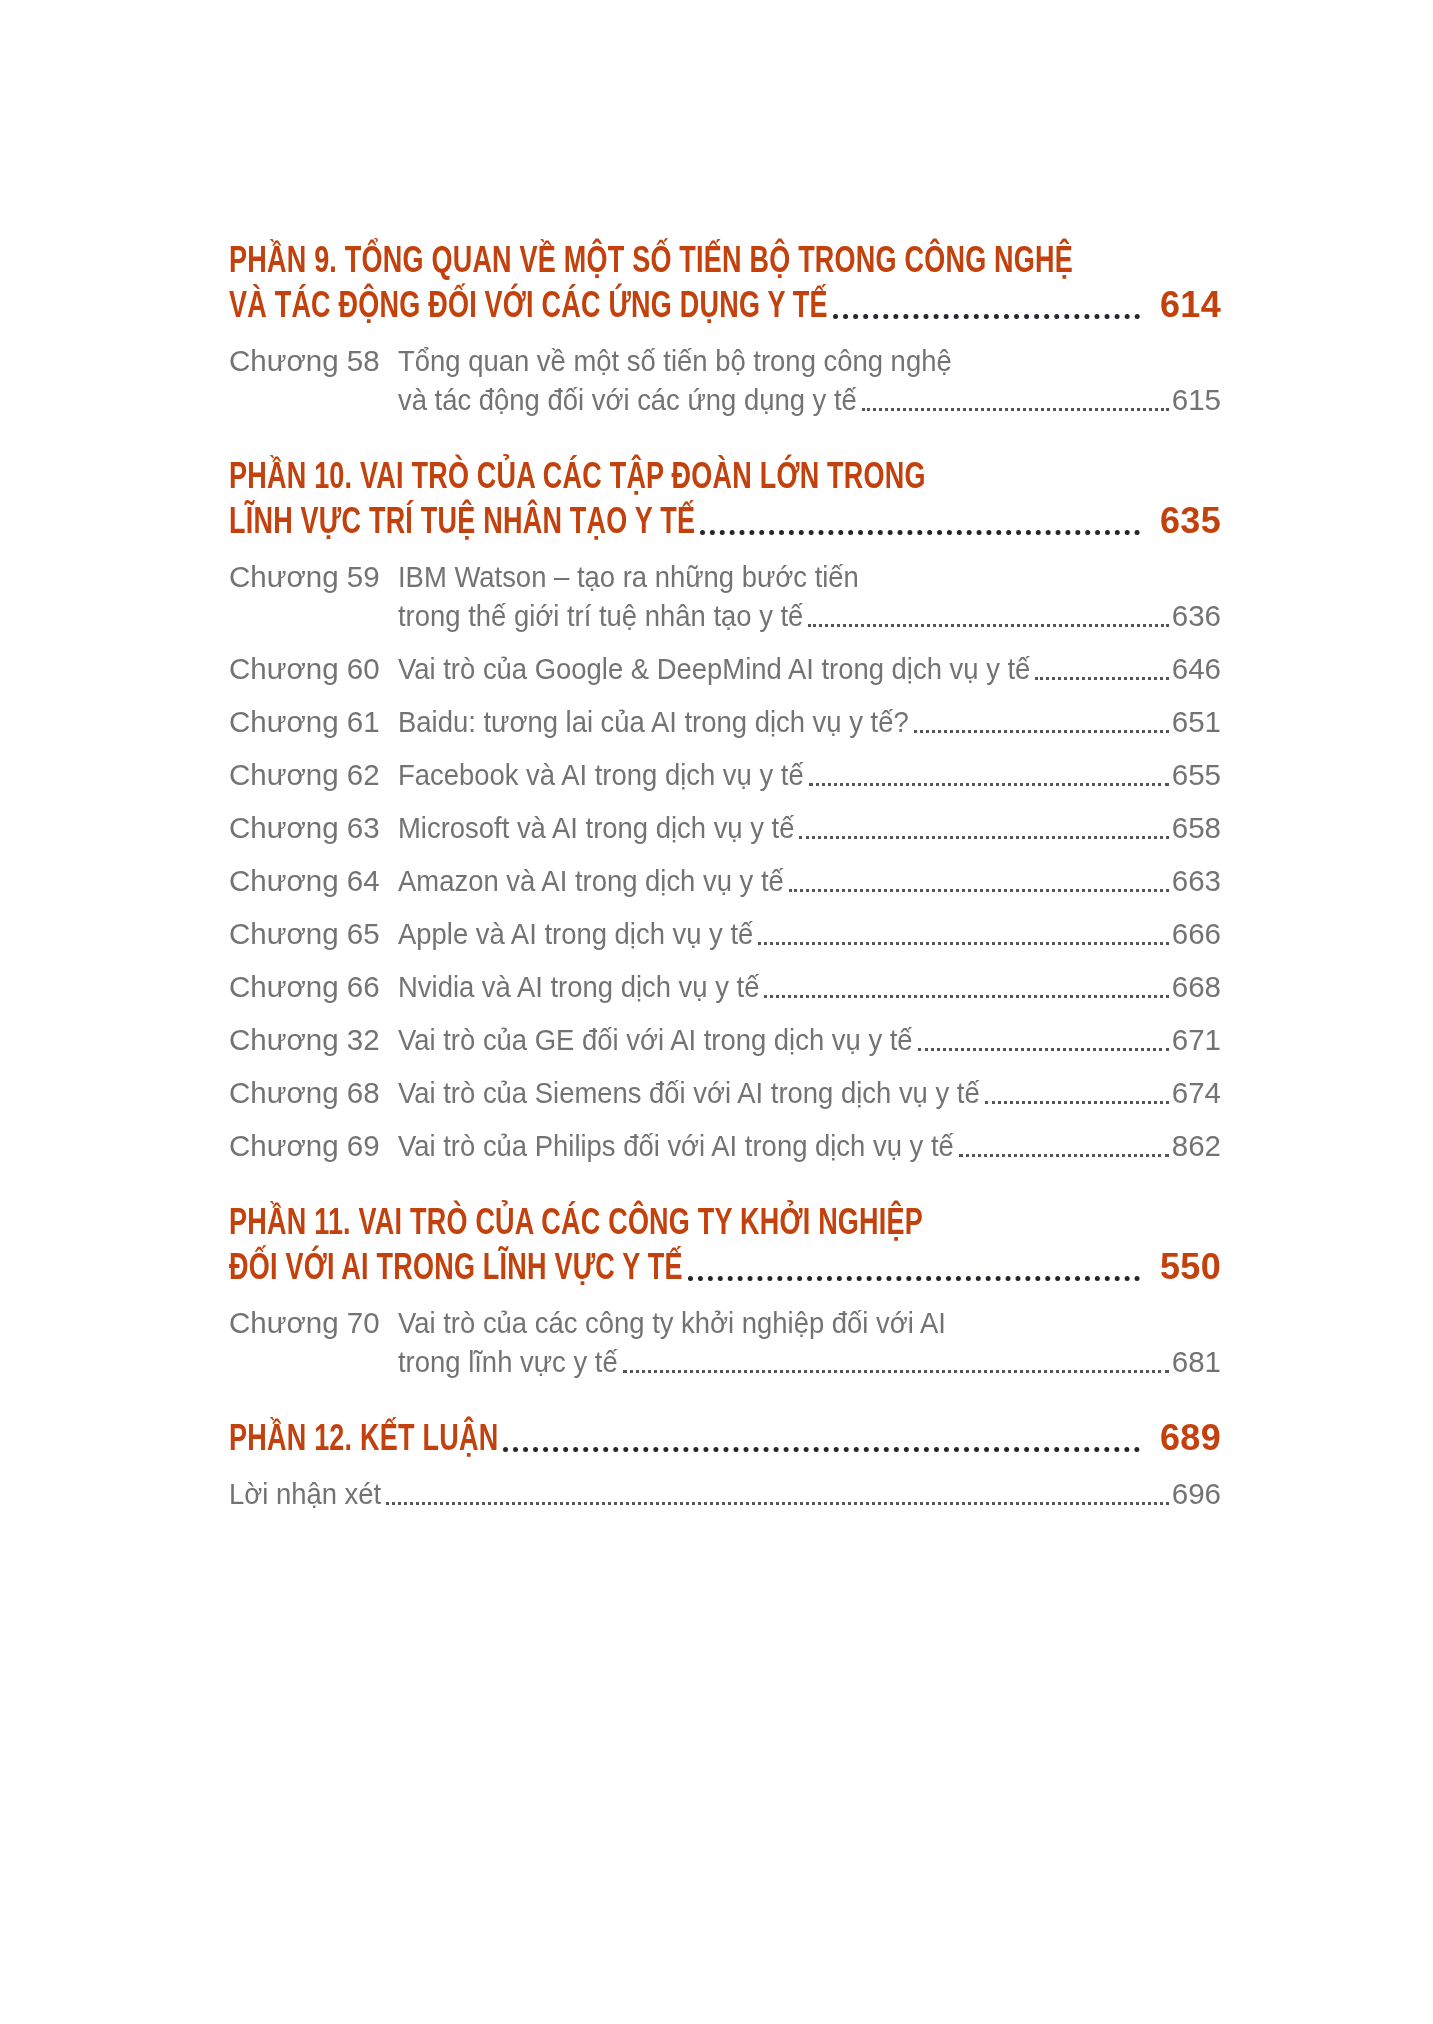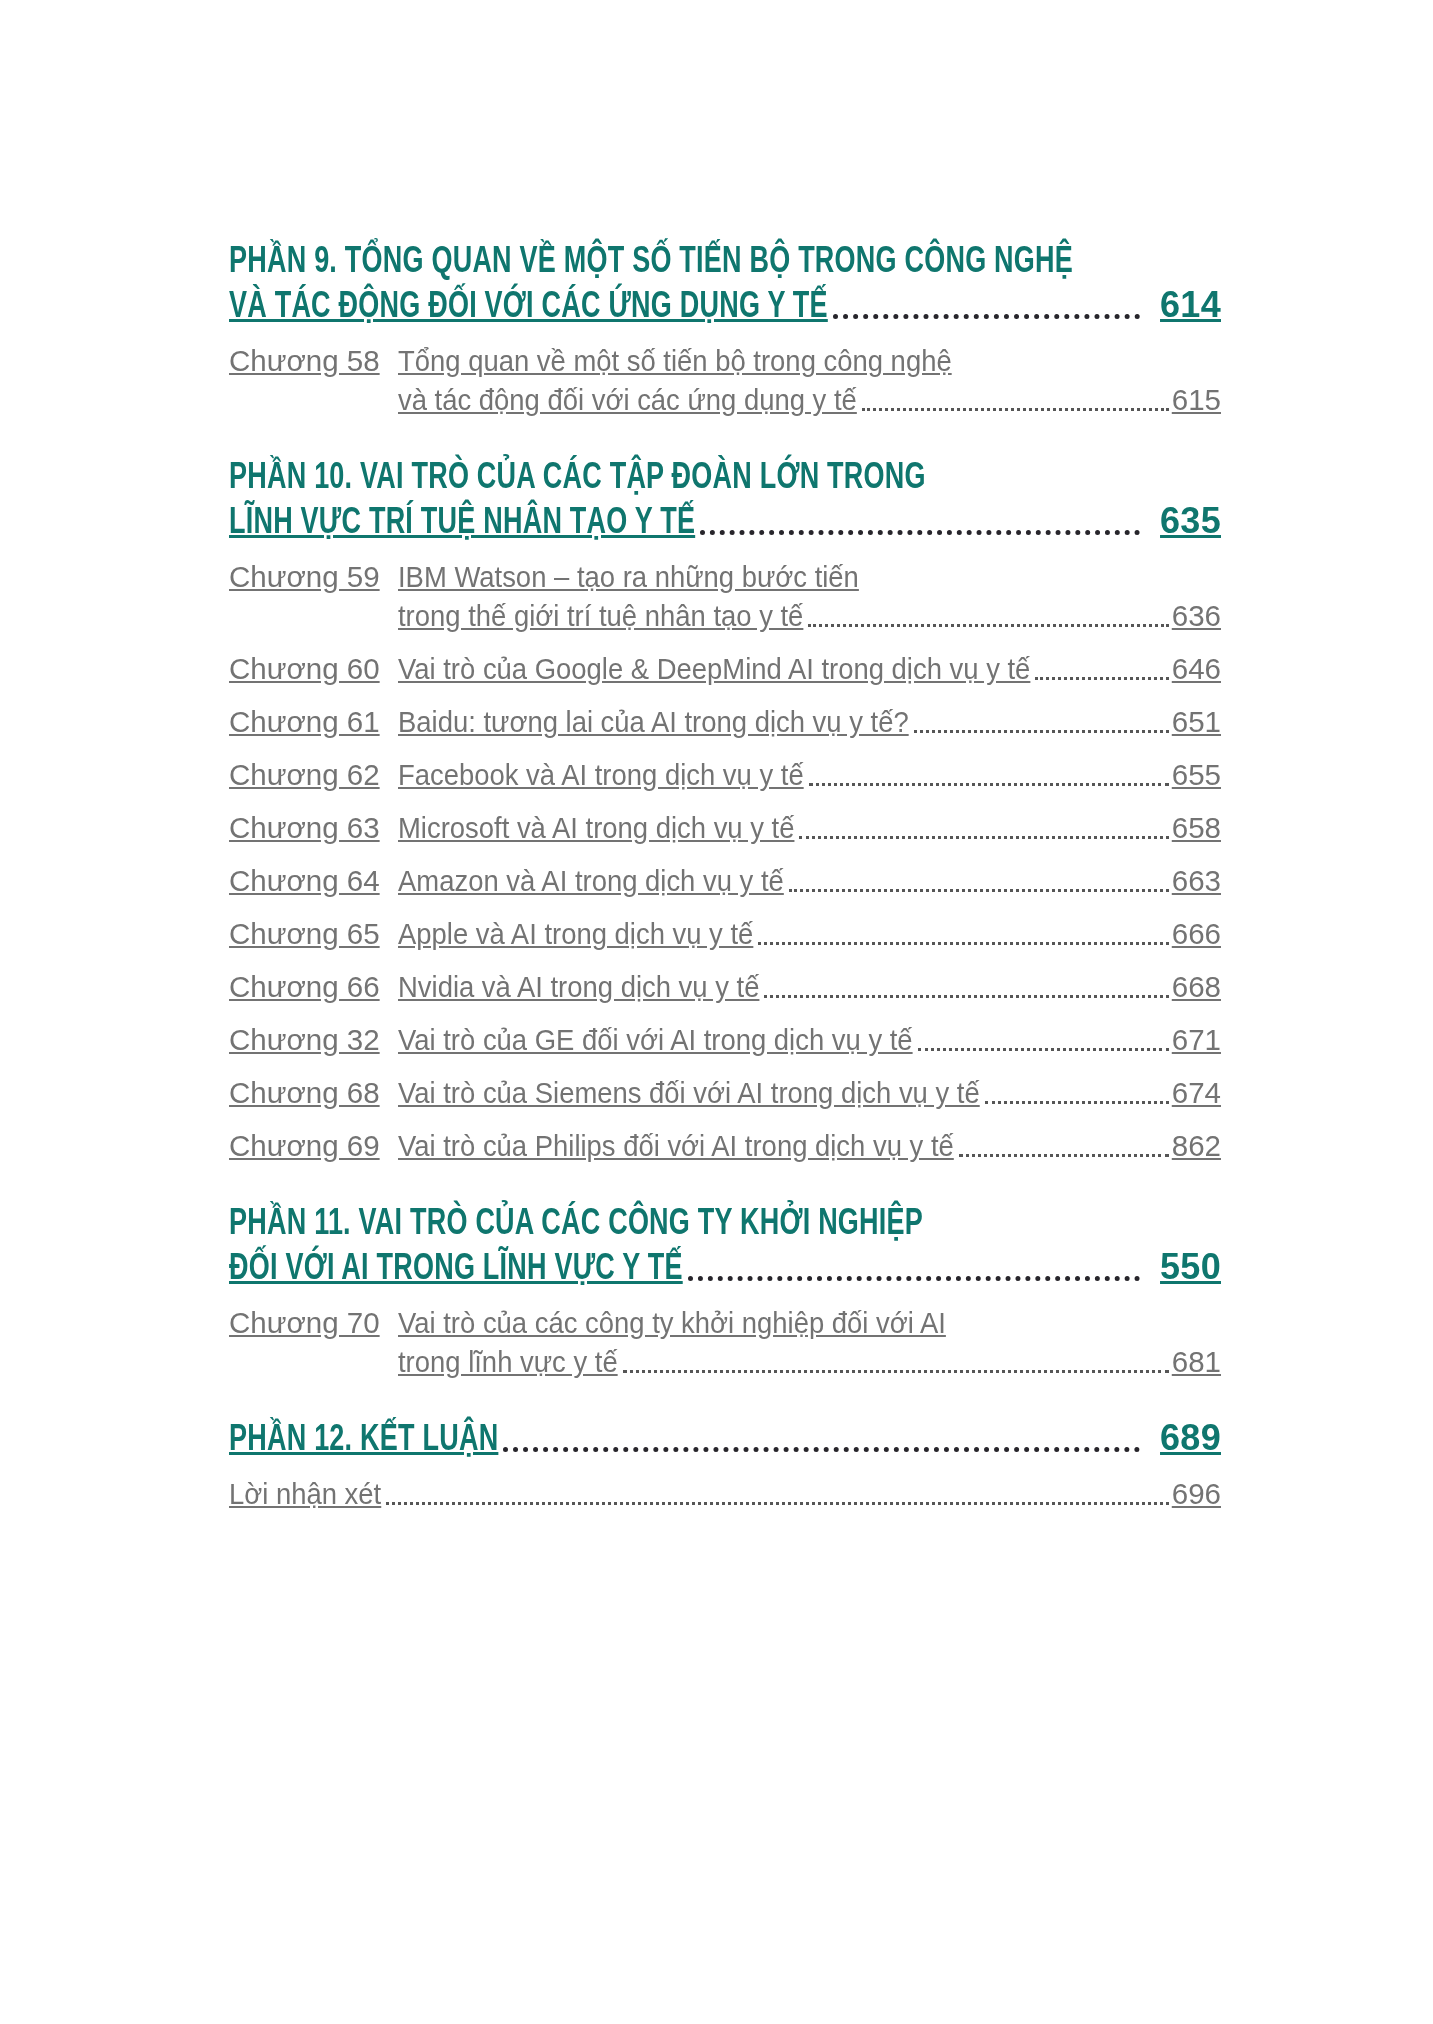--- a/index.html
+++ b/index.html
@@ -5,26 +5,26 @@
   * { margin:0; padding:0; box-sizing:border-box; }
   html, body { width:1433px; height:2024px; }
   body {
     background:#ffffff;
     font-family:"Liberation Sans", sans-serif;
     color:#4d4d4d;
     position:relative;
     overflow:hidden;
   }
   .content { position:absolute; left:229px; top:237px; width:992px; }
-  .row { display:flex; align-items:flex-start;text-decoration:underline; }
+  .row { display:flex; align-items:flex-start; }
   .sec {
     font-weight:bold;
     font-size:36px;
     line-height:45px;
-    color:#0f766e;
+    color:#c2410c;
     margin-top:34px;
     letter-spacing:0.3px;
   }
   .sec.first { margin-top:0; }
   .ch, .back {
     font-size:29.5px;
     line-height:39px;
     color:#737373;
     margin-top:14px;
   }

